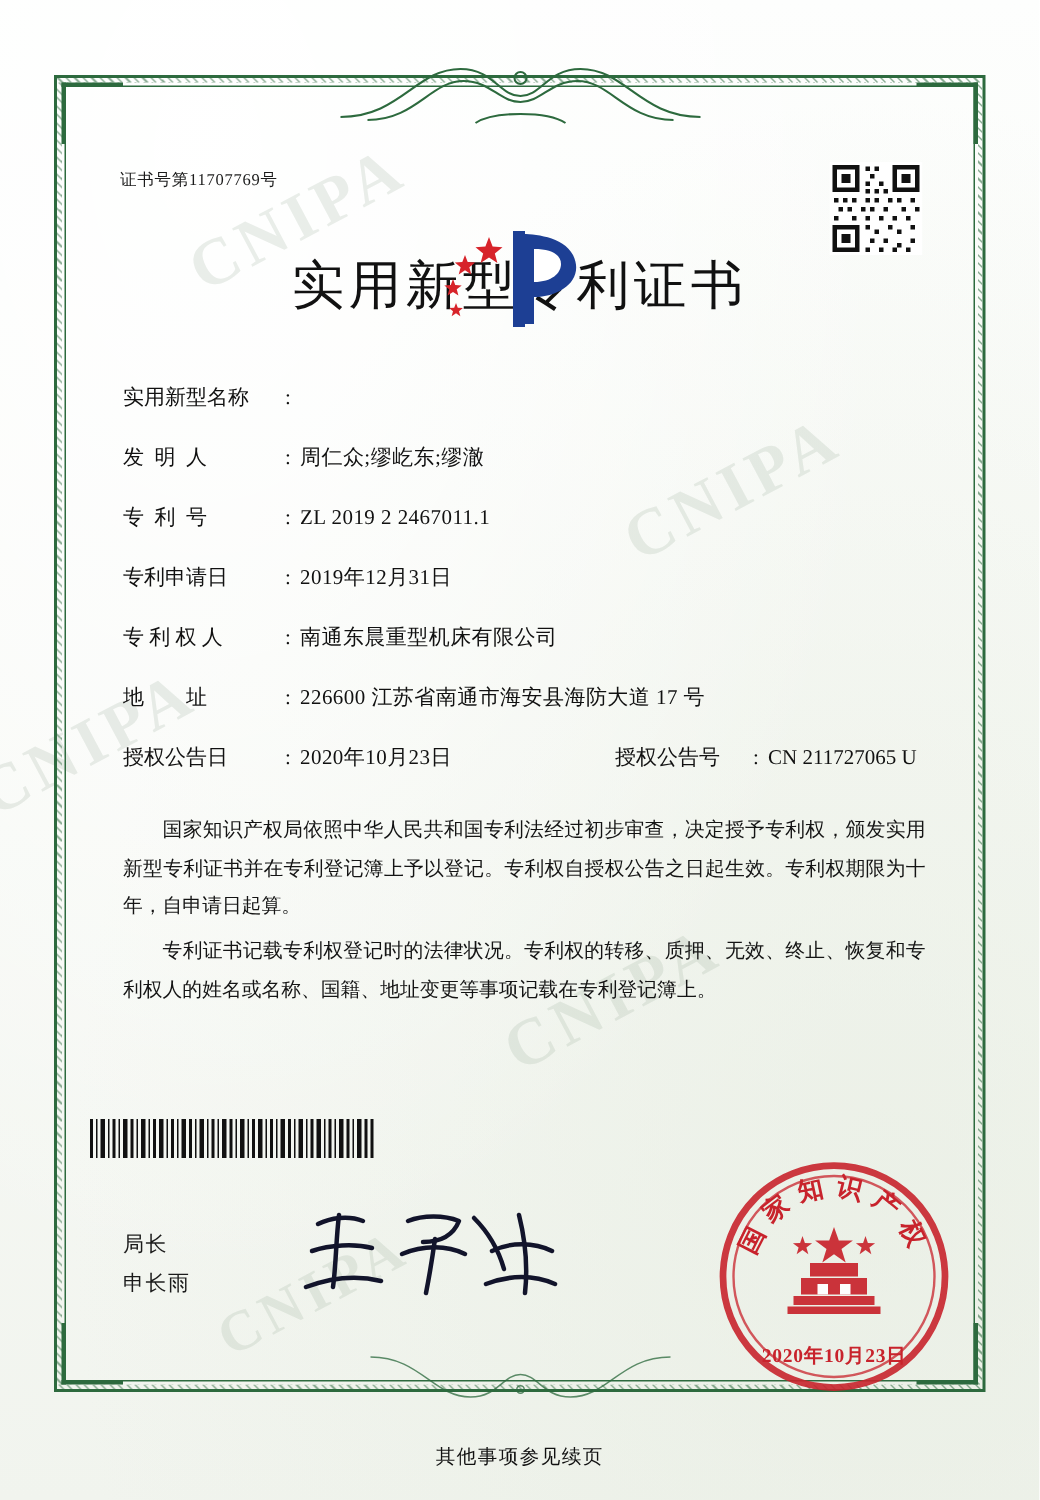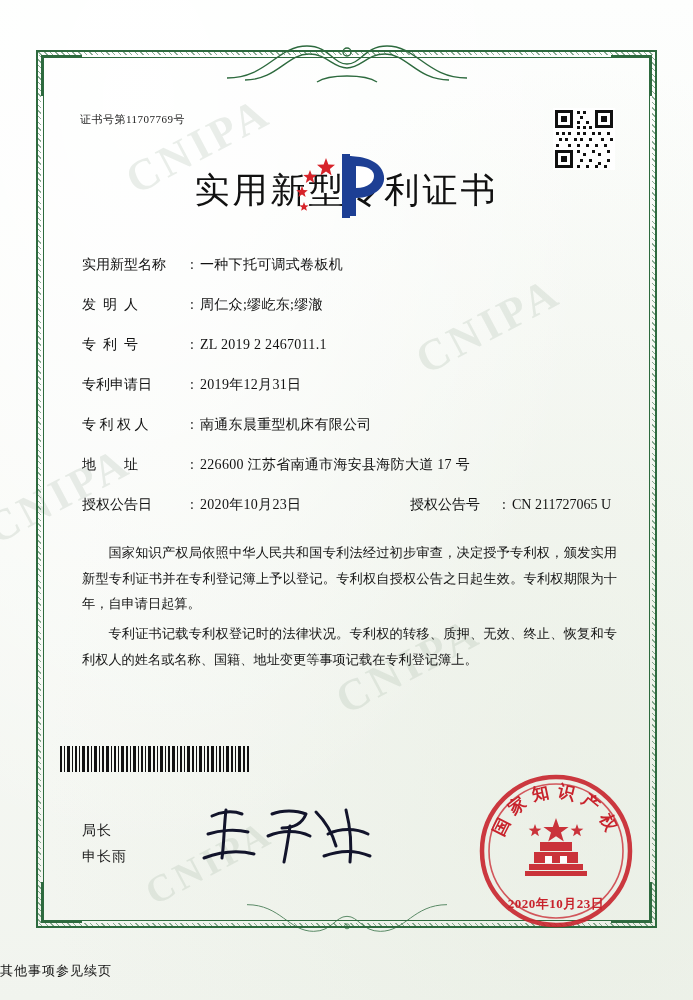--- a/index.html
+++ b/index.html
@@ -257,20 +257,21 @@
     text-align: center;
     font-size: 12.5px;
     color: #222;
     letter-spacing: .5px;
   }
   .footer-note {
     position: absolute;
     left: 0;
     right: 0;
     top: 962px;
+    text-align: center;
     font-size: 13px;
     color: #111;
     letter-spacing: 1px;
   }
 </style>
 </head>
 <body>
 
 <div class="page">
   <div class="paper-texture"></div>
@@ -382,21 +383,20 @@
       </g>
     </svg>
 
     <div class="doc-title">实用新型专利证书</div>
 
     <div class="fields">
 
       <div class="field-row">
         <div class="field-label">实用新型名称</div>
         <div class="field-colon">:</div>
-        <div class="field-value">一种下托可调式卷板机</div>
       </div>
 
       <div class="field-row">
         <div class="field-label">发  明  人</div>
         <div class="field-colon">:</div>
         <div class="field-value">周仁众;缪屹东;缪澈</div>
       </div>
 
       <div class="field-row">
         <div class="field-label">专  利  号</div>

